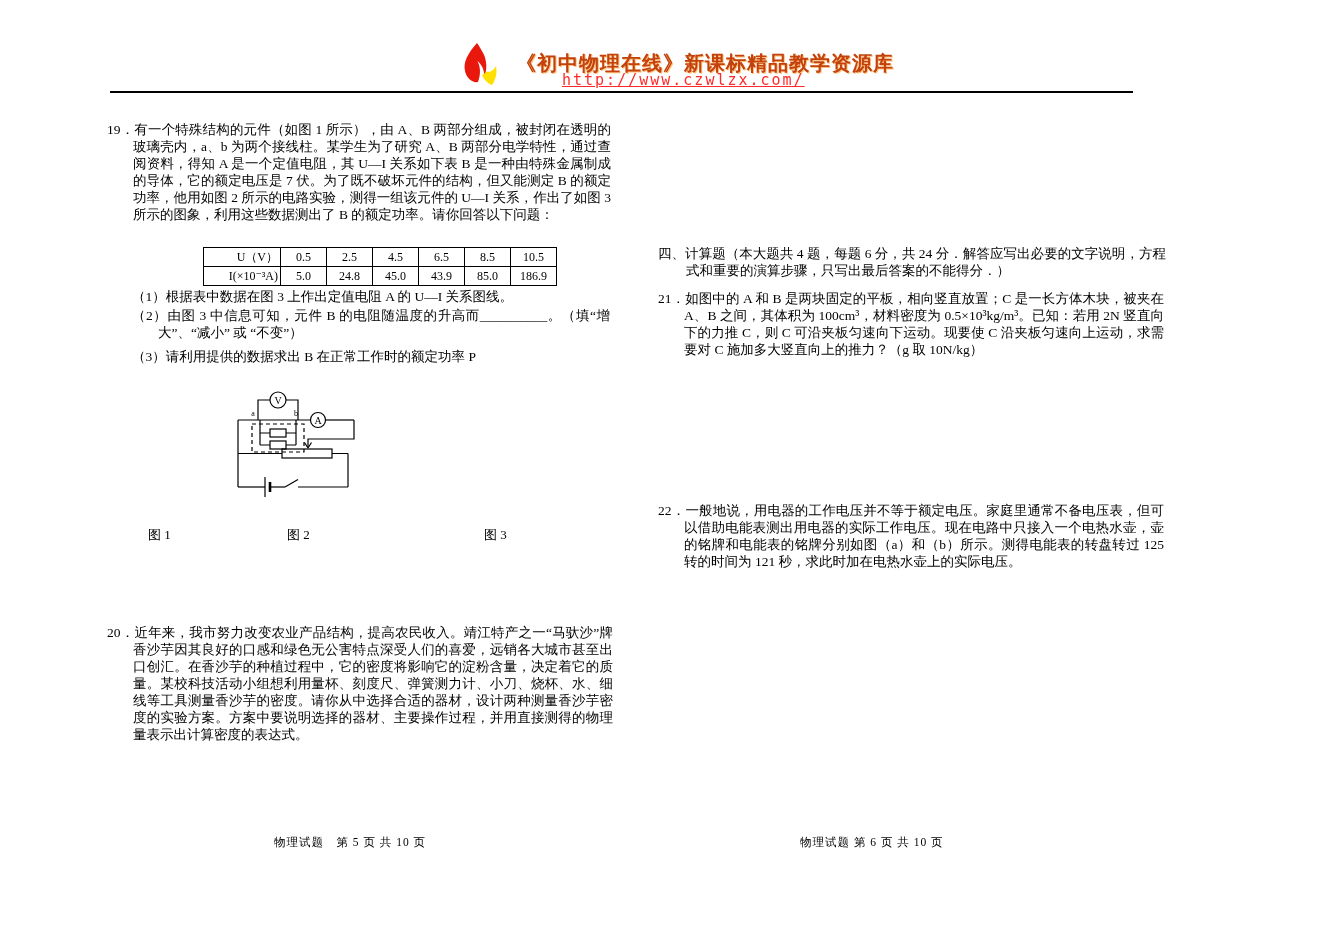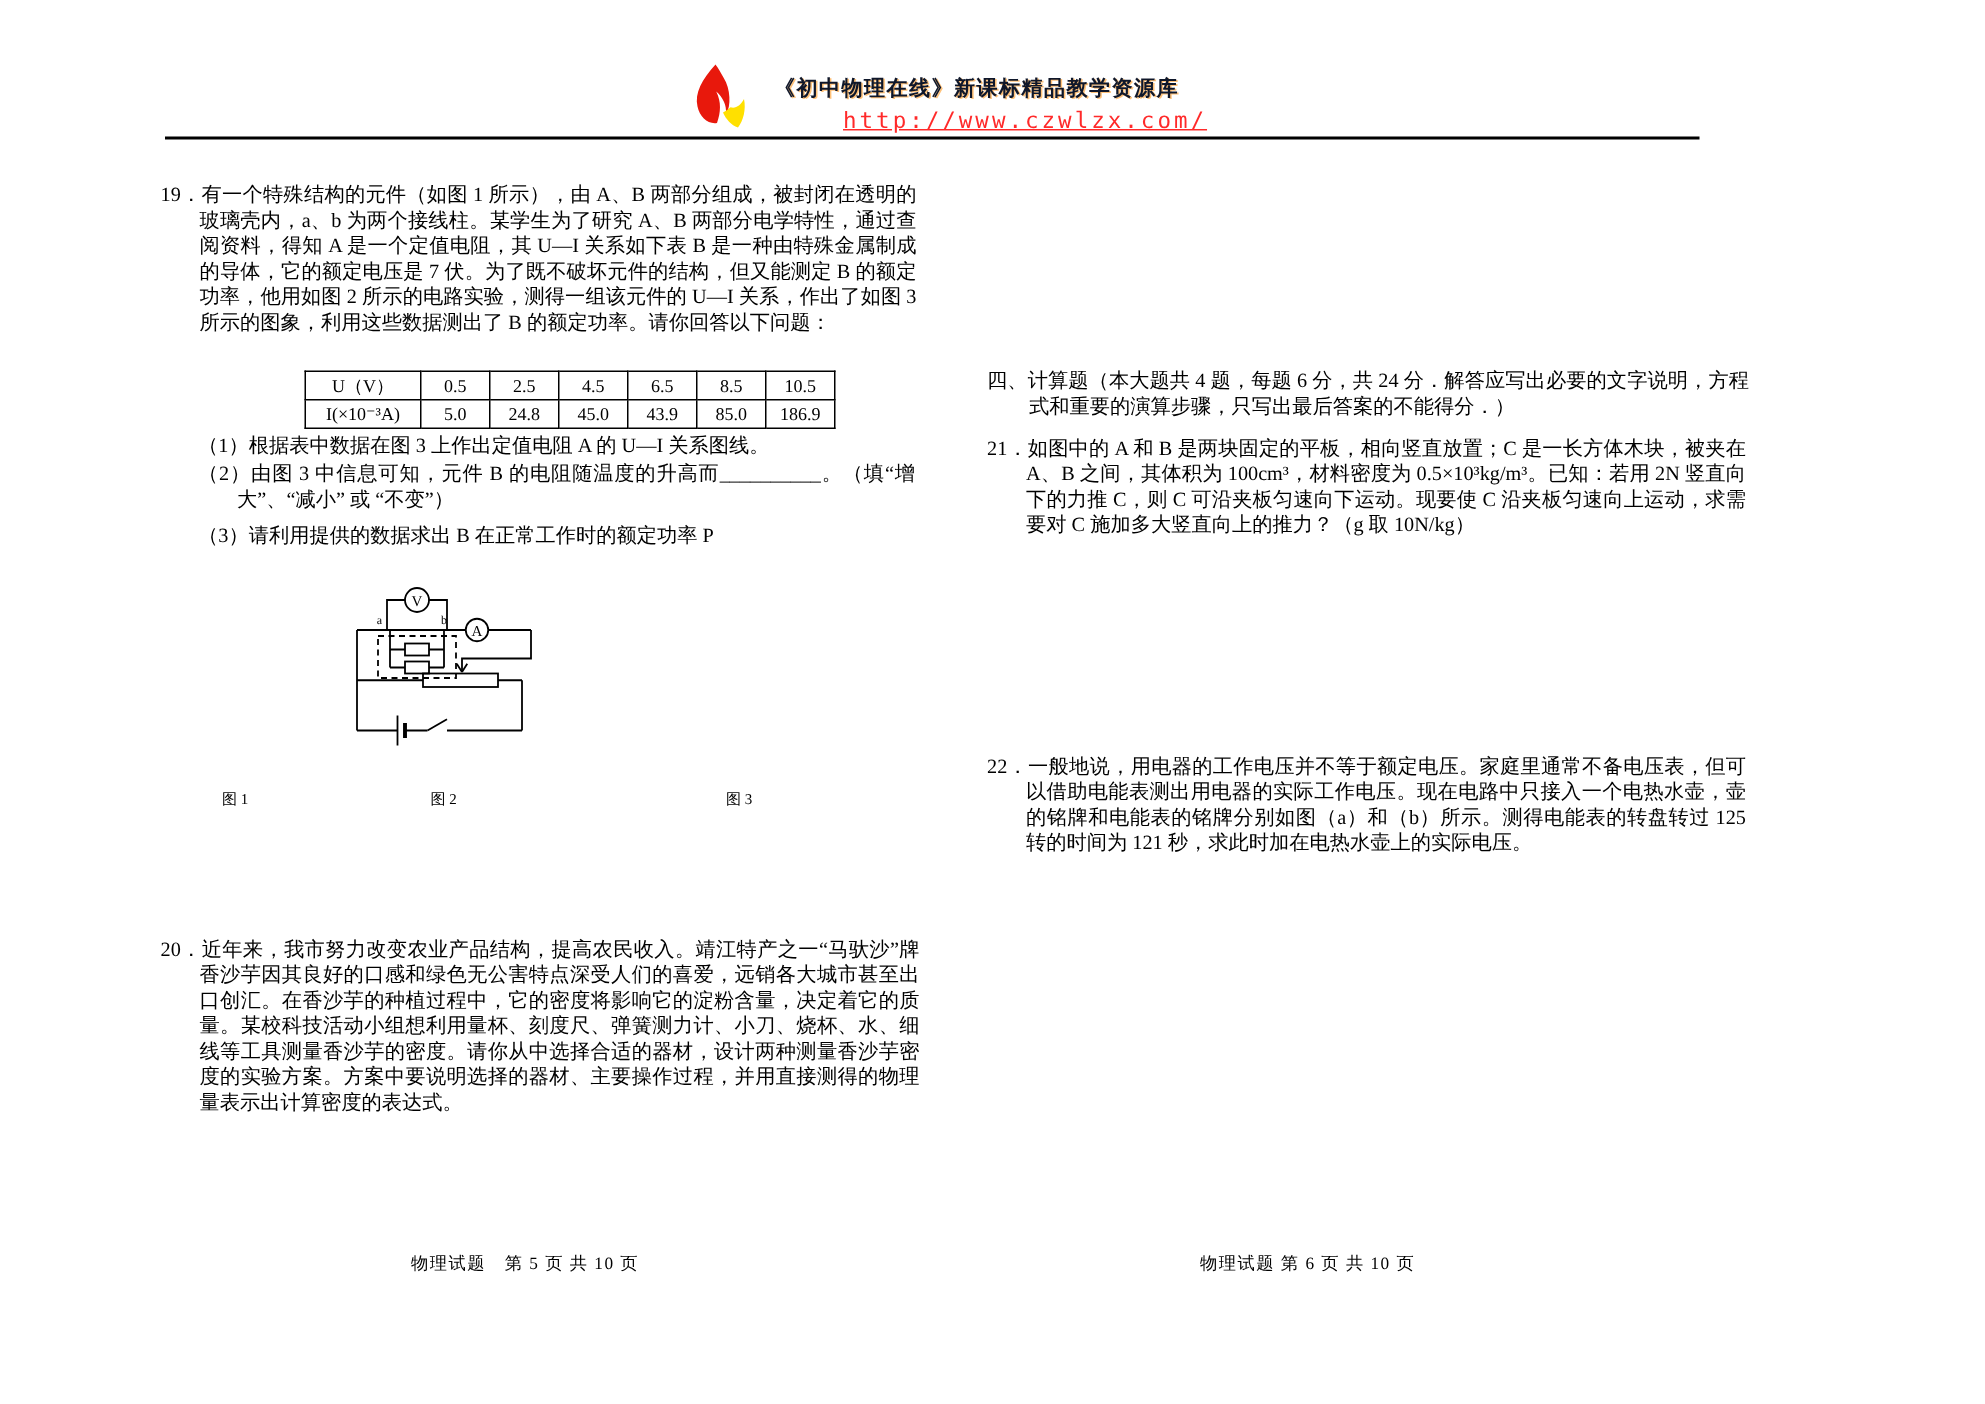--- a/index.html
+++ b/index.html
@@ -8,21 +8,21 @@
     width:1323px;height:936px;
     margin:0 auto;
     background:#ffffff;
     font-family:"Liberation Serif","DejaVu Serif",serif;
     color:#000;
     overflow:hidden;
   }
   .abs{position:absolute;}
   
   .site-title{
-    font-size:14px;font-weight:bold;color:#0f172a;
+    font-size:20px;font-weight:bold;color:#c2410c;
     letter-spacing:1px;white-space:nowrap;
     text-shadow:1px 1px 0 #ffc27a;
   }
   .site-url{
     font-size:15px;color:#ff2a2a;
     font-family:"DejaVu Sans Mono","Liberation Mono",monospace;
     letter-spacing:2px;white-space:nowrap;
   }
   .header-rule{height:2px;background:#000;}
   
@@ -35,23 +35,23 @@
   .qnum{white-space:nowrap;}
   
   table.dt{border-collapse:collapse;table-layout:fixed;}
   table.dt td{
     border:1px solid #000;
     font-size:12px;line-height:18px;height:18px;
     text-align:center;vertical-align:middle;
     padding:0 2px;white-space:nowrap;
     font-family:"Liberation Serif","DejaVu Serif",serif;
   }
-  table.dt td.c0{width:72px;}
+  table.dt td.c0{width:72px;text-align:right;}
   table.dt td.cn{width:41px;}
-  .figlabel{font-size:10px;white-space:nowrap;}
+  .figlabel{font-size:13px;white-space:nowrap;}
   .footer{font-size:11.5px;white-space:nowrap;letter-spacing:1px;}
   svg .wire{stroke:#000;stroke-width:1.2;fill:none;}
   svg .thick{stroke:#000;stroke-width:2.6;fill:none;}
   svg text{font-family:"Liberation Serif",serif;}
 </style>
 </head>
 <body>
 
 <div class="page">
 

